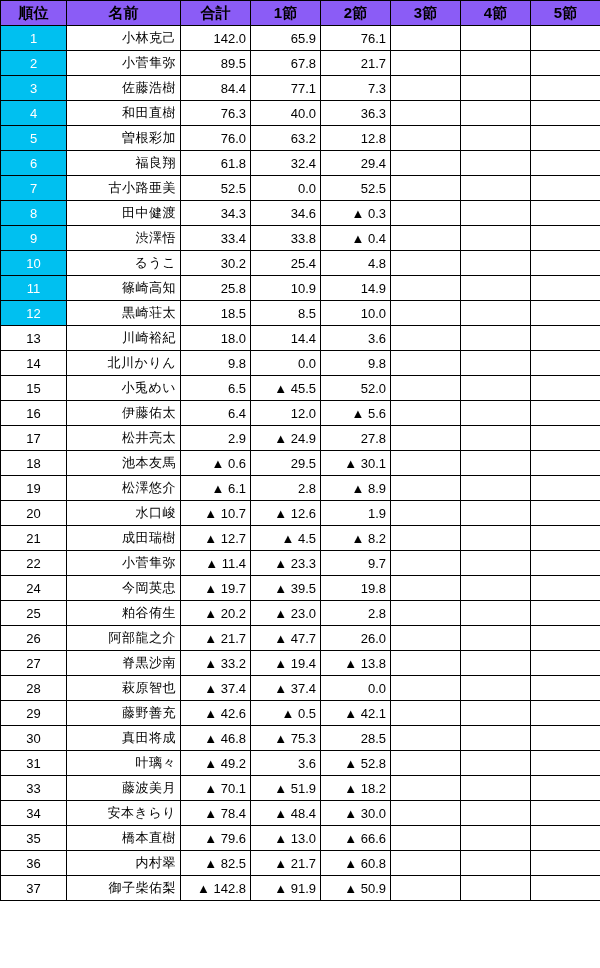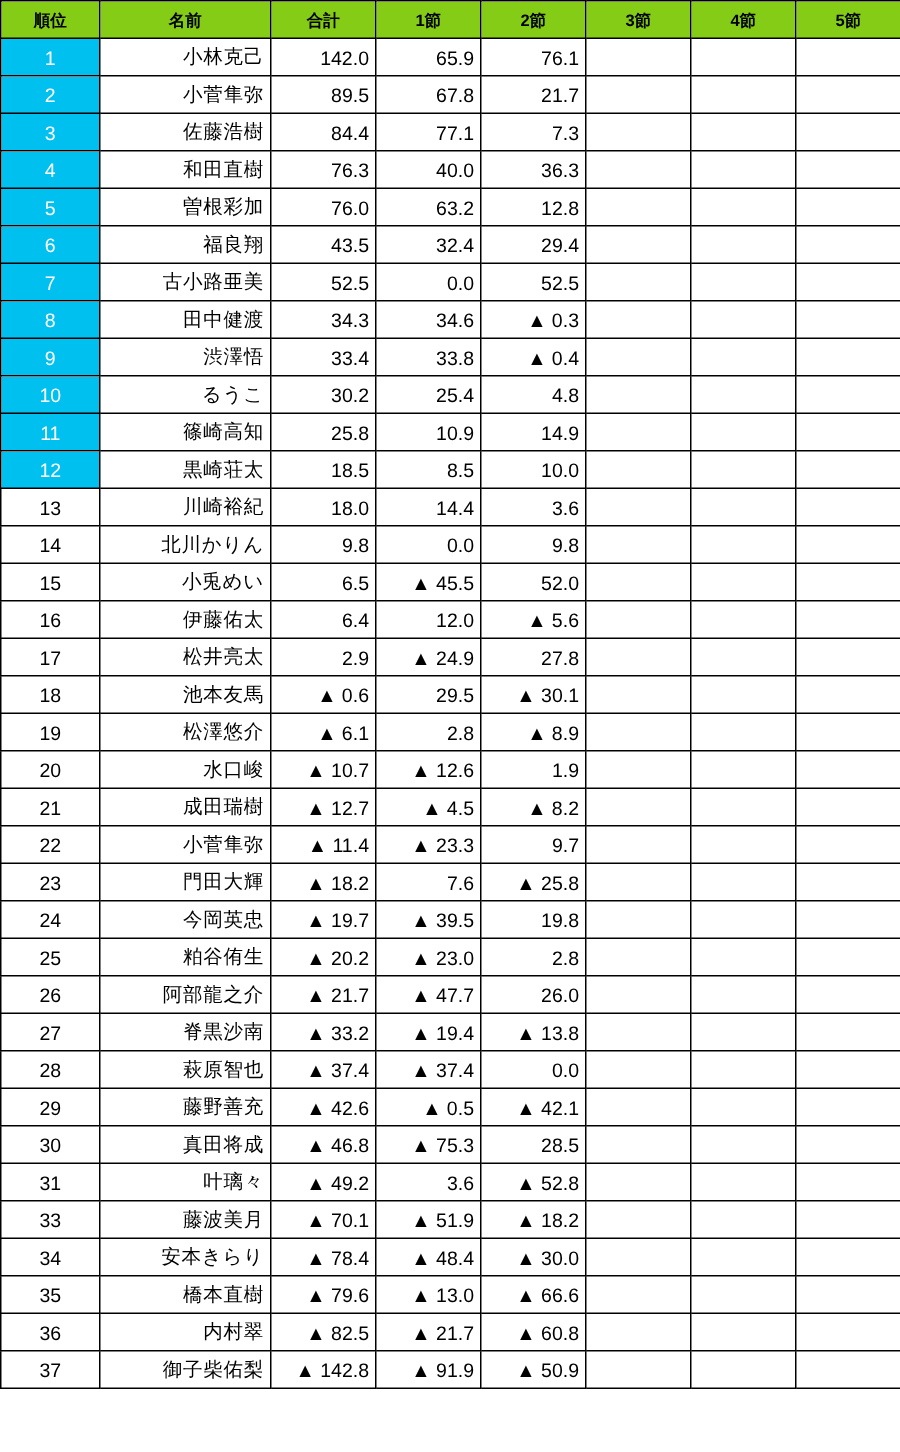--- a/index.html
+++ b/index.html
@@ -26,22 +26,22 @@
     height: 25px;
     font-size: 13px;
     padding: 0 4px;
     box-sizing: border-box;
     overflow: hidden;
     white-space: nowrap;
   }
   table.rank-table thead th {
     text-align: center;
     font-weight: bold;
-    background: #84cc16;
-    font-size: 11px;
+    background: #8b5cf6;
+    font-size: 15px;
   }
   thead th.th-total,
   thead th.th-round {
     background: #cccccc;
   }
   td.cell-rank {
     text-align: center;
     font-size: 12.5px;
   }
   td.cell-rank.hl {
@@ -136,21 +136,21 @@
         <td class="cell-num">76.0</td>
         <td class="cell-num">63.2</td>
         <td class="cell-num">12.8</td>
         <td class="cell-num cell-empty"></td>
         <td class="cell-num cell-empty"></td>
         <td class="cell-num cell-empty"></td>
       </tr>
       <tr>
         <td class="cell-rank hl">6</td>
         <td class="cell-name">福良翔</td>
-        <td class="cell-num">43.5</td>
+        <td class="cell-num">61.8</td>
         <td class="cell-num">32.4</td>
         <td class="cell-num">29.4</td>
         <td class="cell-num cell-empty"></td>
         <td class="cell-num cell-empty"></td>
         <td class="cell-num cell-empty"></td>
       </tr>
       <tr>
         <td class="cell-rank hl">7</td>
         <td class="cell-name">古小路亜美</td>
         <td class="cell-num">52.5</td>
@@ -304,30 +304,20 @@
         <td class="cell-rank">22</td>
         <td class="cell-name">小菅隼弥</td>
         <td class="cell-num">▲ 11.4</td>
         <td class="cell-num">▲ 23.3</td>
         <td class="cell-num">9.7</td>
         <td class="cell-num cell-empty"></td>
         <td class="cell-num cell-empty"></td>
         <td class="cell-num cell-empty"></td>
       </tr>
       <tr>
-        <td class="cell-rank">23</td>
-        <td class="cell-name">門田大輝</td>
-        <td class="cell-num">▲ 18.2</td>
-        <td class="cell-num">7.6</td>
-        <td class="cell-num">▲ 25.8</td>
-        <td class="cell-num cell-empty"></td>
-        <td class="cell-num cell-empty"></td>
-        <td class="cell-num cell-empty"></td>
-      </tr>
-      <tr>
         <td class="cell-rank">24</td>
         <td class="cell-name">今岡英忠</td>
         <td class="cell-num">▲ 19.7</td>
         <td class="cell-num">▲ 39.5</td>
         <td class="cell-num">19.8</td>
         <td class="cell-num cell-empty"></td>
         <td class="cell-num cell-empty"></td>
         <td class="cell-num cell-empty"></td>
       </tr>
       <tr>

